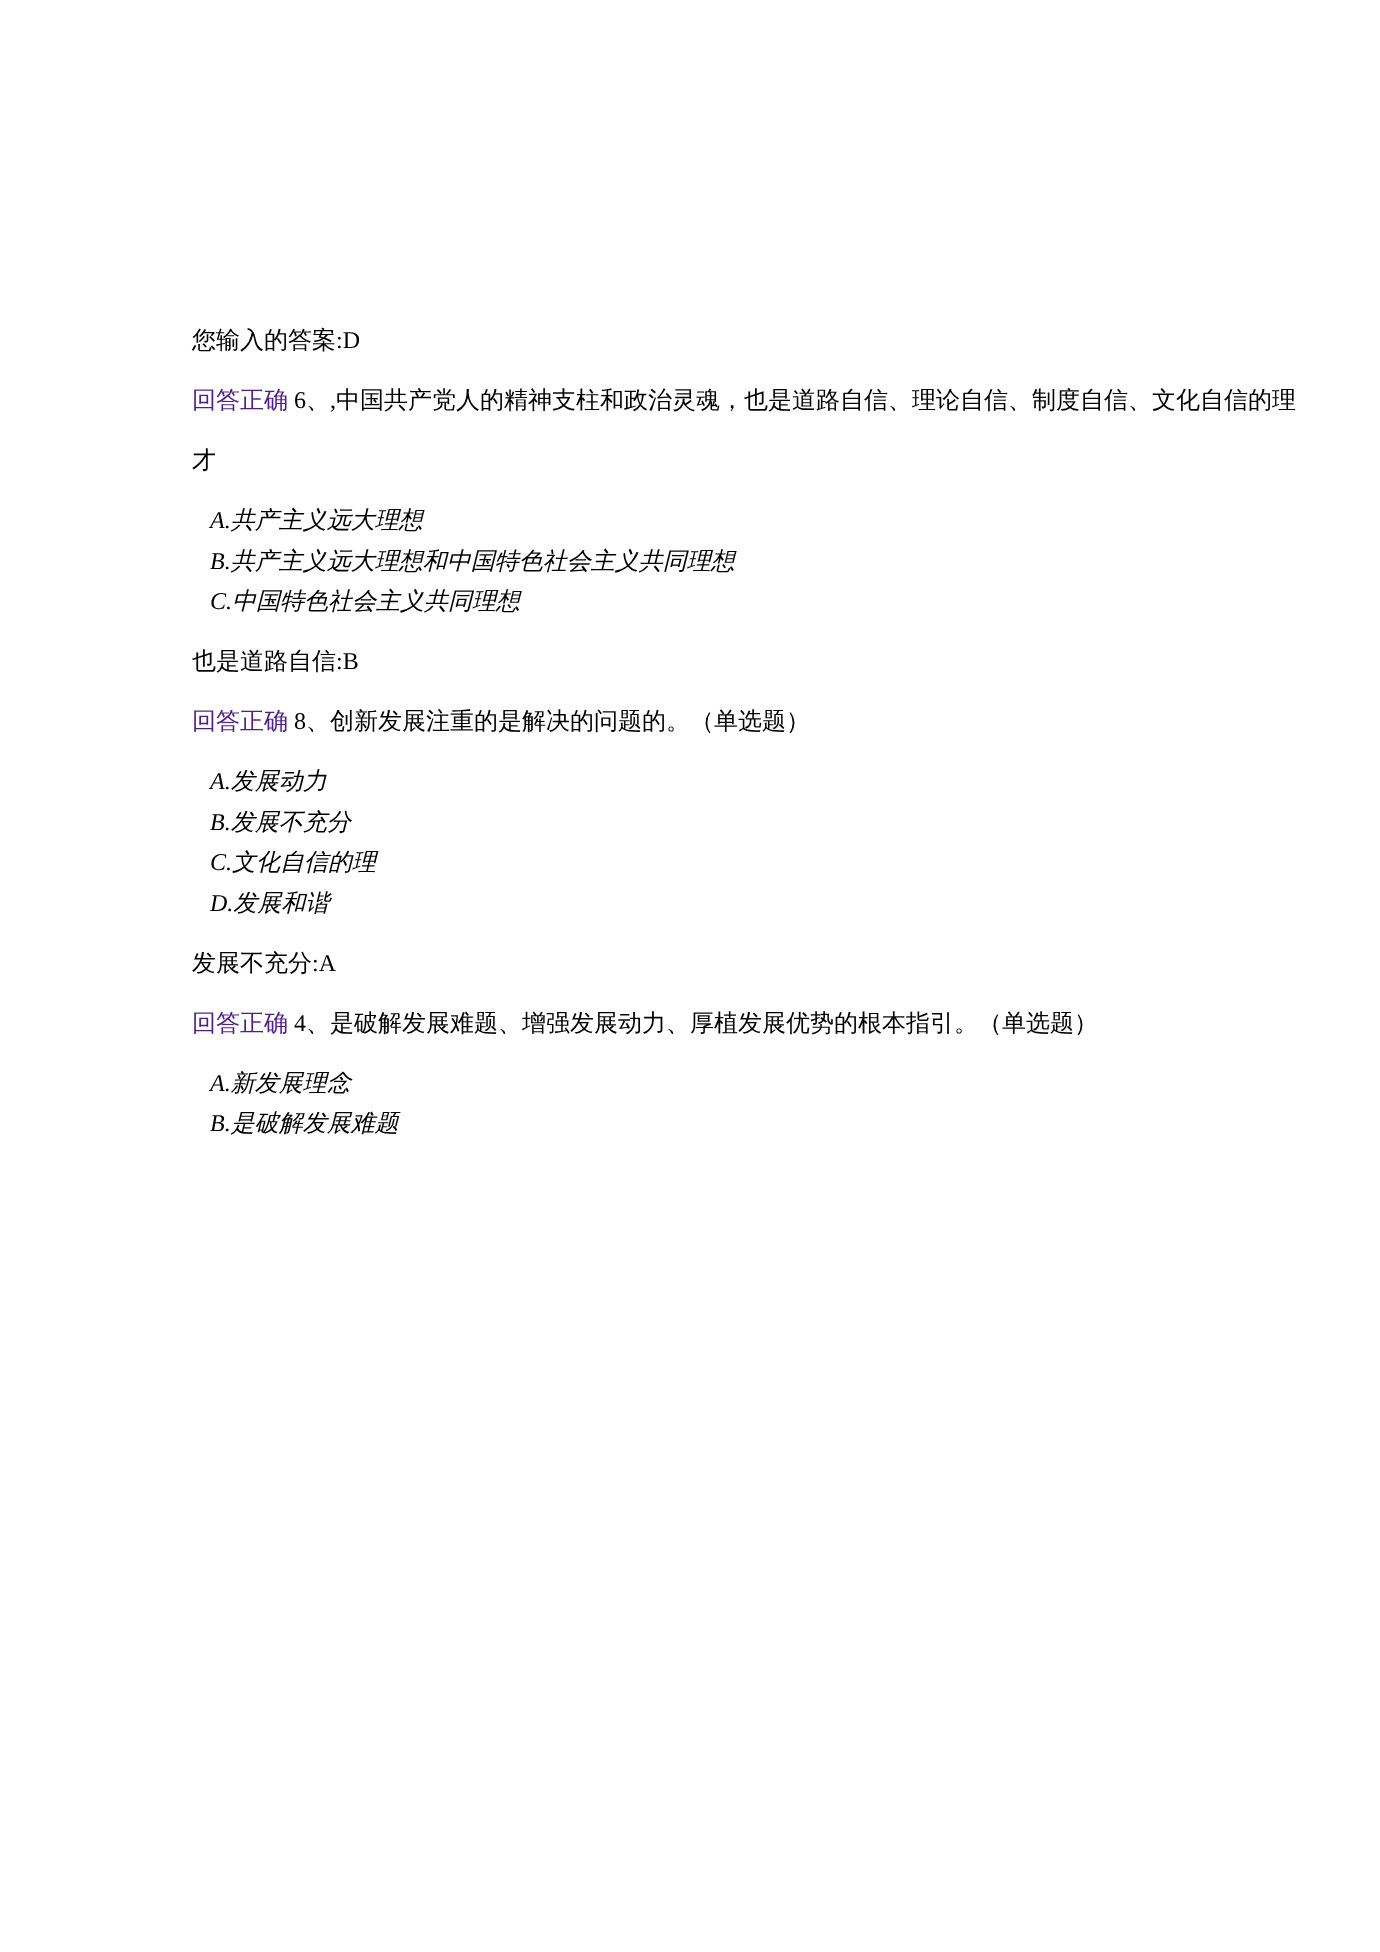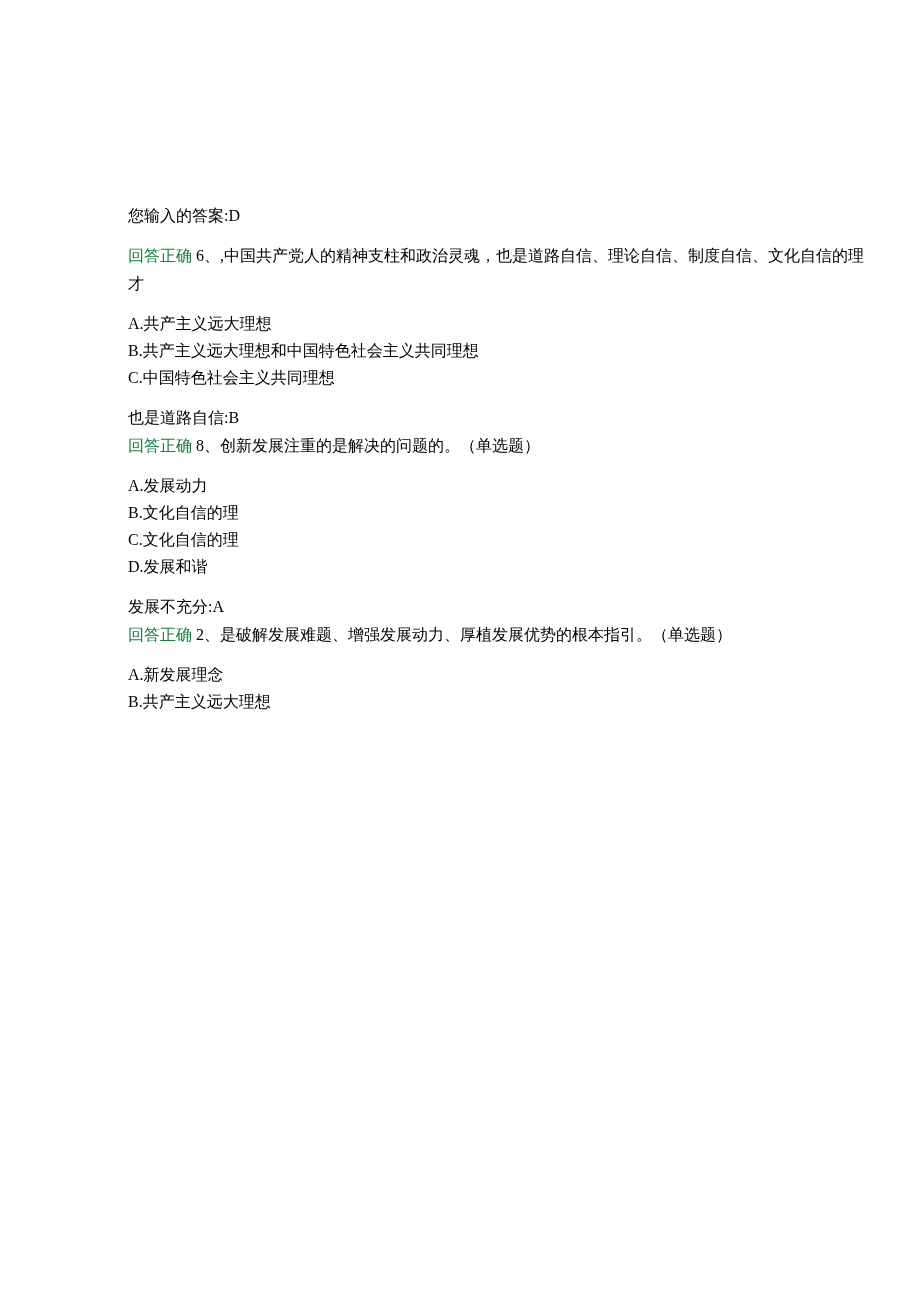--- a/index.html
+++ b/index.html
@@ -7,30 +7,31 @@
       font-size: 16px;
       line-height: 1.5;
       color: #000;
       background: #fff;
       margin: 0;
       padding: 200px 0 0 128px;
       width: 920px;
       box-sizing: border-box;
     }
     p {
-      margin: 4px 0;
+      margin: 16px 0;
     }
     .correct {
-      color: #15803d;
+      color: #4c1d95;
     }
     .block {
       margin-bottom: 16px;
     }
     .options p {
-      margin: 3px 0;
+      margin: 3px 12px;
+      font-style: italic;
     }
   </style>
 </head>
 <body>
 
 <div class="block">
   <p>您输入的答案:D</p>
 </div>
 
 <div class="block">
@@ -44,26 +45,26 @@
   <p>C.中国特色社会主义共同理想</p>
 </div>
 
 <div class="block">
   <p>也是道路自信:B</p>
   <p><span class="correct">回答正确</span><span> 8、创新发展注重的是解决的问题的。（单选题）</span></p>
 </div>
 
 <div class="block options">
   <p>A.发展动力</p>
-  <p>B.文化自信的理</p>
+  <p>B.发展不充分</p>
   <p>C.文化自信的理</p>
   <p>D.发展和谐</p>
 </div>
 
 <div class="block">
   <p>发展不充分:A</p>
-  <p><span class="correct">回答正确</span><span> 2、是破解发展难题、增强发展动力、厚植发展优势的根本指引。（单选题）</span></p>
+  <p><span class="correct">回答正确</span><span> 4、是破解发展难题、增强发展动力、厚植发展优势的根本指引。（单选题）</span></p>
 </div>
 
 <div class="block options">
   <p>A.新发展理念</p>
-  <p>B.共产主义远大理想</p>
+  <p>B.是破解发展难题</p>
 </div>
 
 </body></html>

